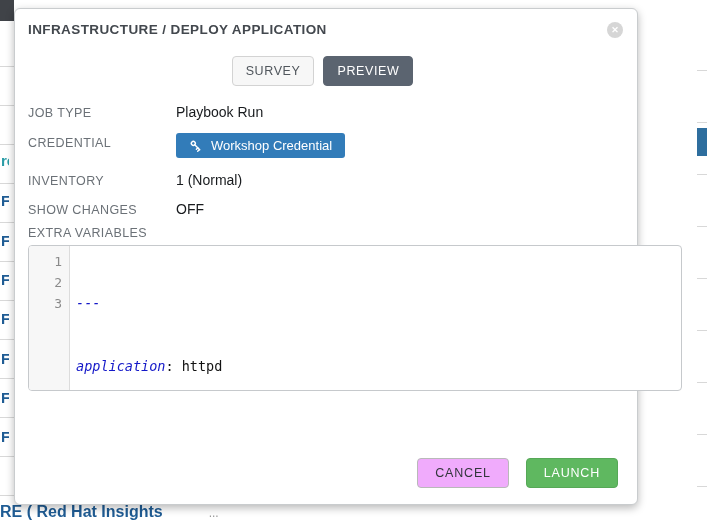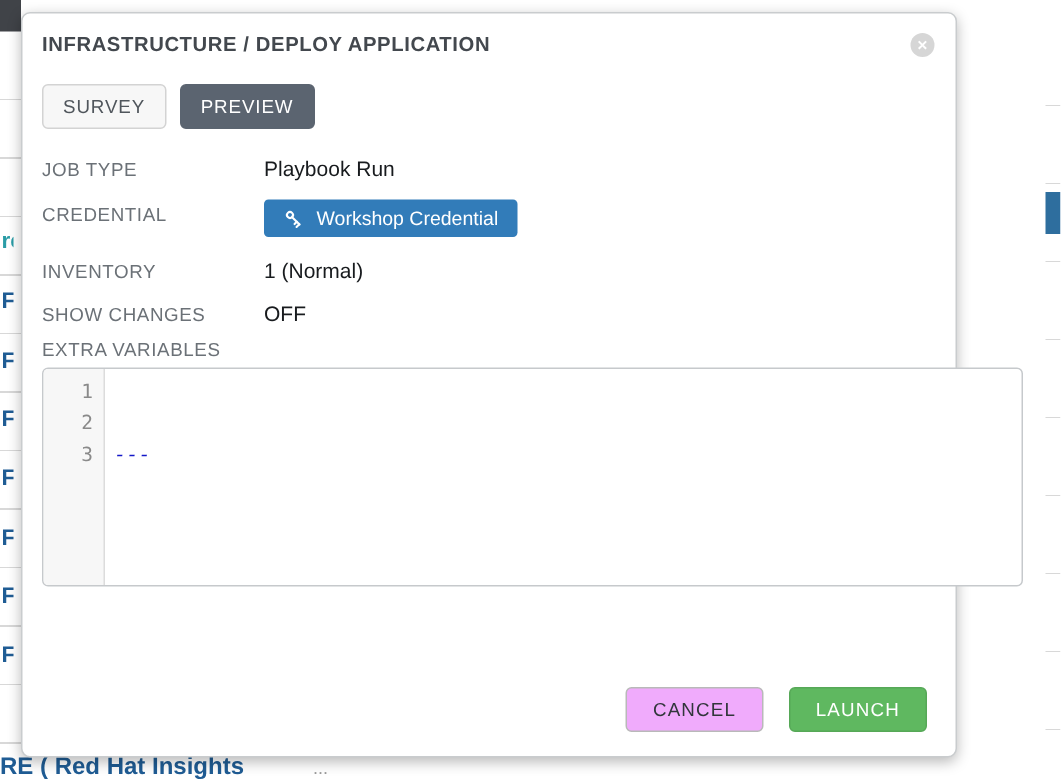--- a/index.html
+++ b/index.html
@@ -28,21 +28,21 @@
   .modal{position:absolute;left:14px;top:8px;width:624px;height:497px;box-sizing:border-box;
     background:#fff;border:1px solid #c9ccce;border-radius:6px;
     box-shadow:0 3px 9px rgba(0,0,0,.28);padding:13px 20px 0 13px;}
   .modal-title{margin:0;font-size:13.5px;font-weight:bold;color:#43484e;
     letter-spacing:.4px;}
   .close-x{position:absolute;top:13px;right:14px;width:16px;height:16px;border-radius:50%;
     background:#d6d6d6;cursor:pointer;}
   .close-x::before{content:"✕";position:absolute;left:0;top:1px;width:16px;text-align:center;
     font-size:9px;font-weight:bold;color:#fff;line-height:14px;}
 
-  .tabs{margin-top:19px;display:flex;gap:9px;}
+  .tabs{margin-top:19px;display:flex;gap:9px;justify-content:center;}
   .tab{font-family:inherit;font-size:12.5px;letter-spacing:.6px;padding:7px 13px;
     border-radius:4px;border:1px solid #d3d3d3;background:#f7f7f7;color:#50565c;cursor:pointer;}
   .tab.active{background:#5b6470;border-color:#5b6470;color:#fff;}
 
   .fields{margin-top:17px;}
   .frow{display:flex;align-items:flex-start;}
   .flabel{width:148px;flex:none;font-size:12.5px;letter-spacing:.4px;color:#6b7177;
     padding-top:3px;}
   .fvalue{font-size:14px;color:#181b1e;padding-top:1px;}
   .row-jobtype{margin-bottom:13px;}
@@ -145,20 +145,21 @@
       <div class="ev-label">EXTRA VARIABLES</div>
 
       <div class="editor">
         <div class="gutter">
           <div>1</div>
           <div>2</div>
           <div>3</div>
         </div>
         <div class="code">
           <div><span class="tok-key">---</span></div>
+          <div><span class="tok-key">application</span><span class="tok-plain">: httpd</span></div>
           
         </div>
       </div>
 
     </div>
 
     <div class="footer">
       <button class="btn btn-cancel">CANCEL</button>
       <button class="btn btn-launch">LAUNCH</button>
     </div>

